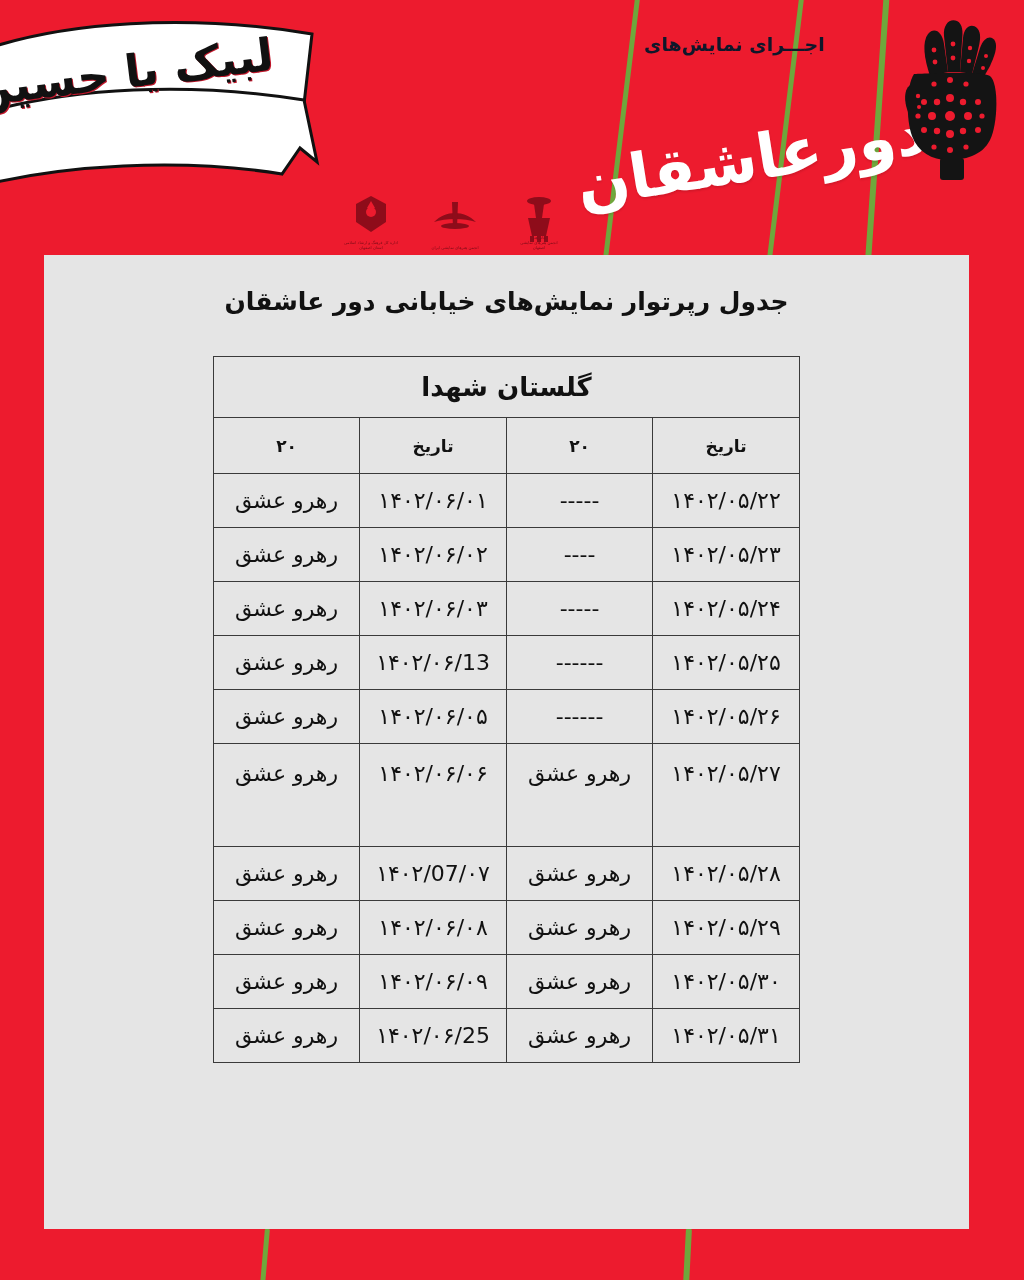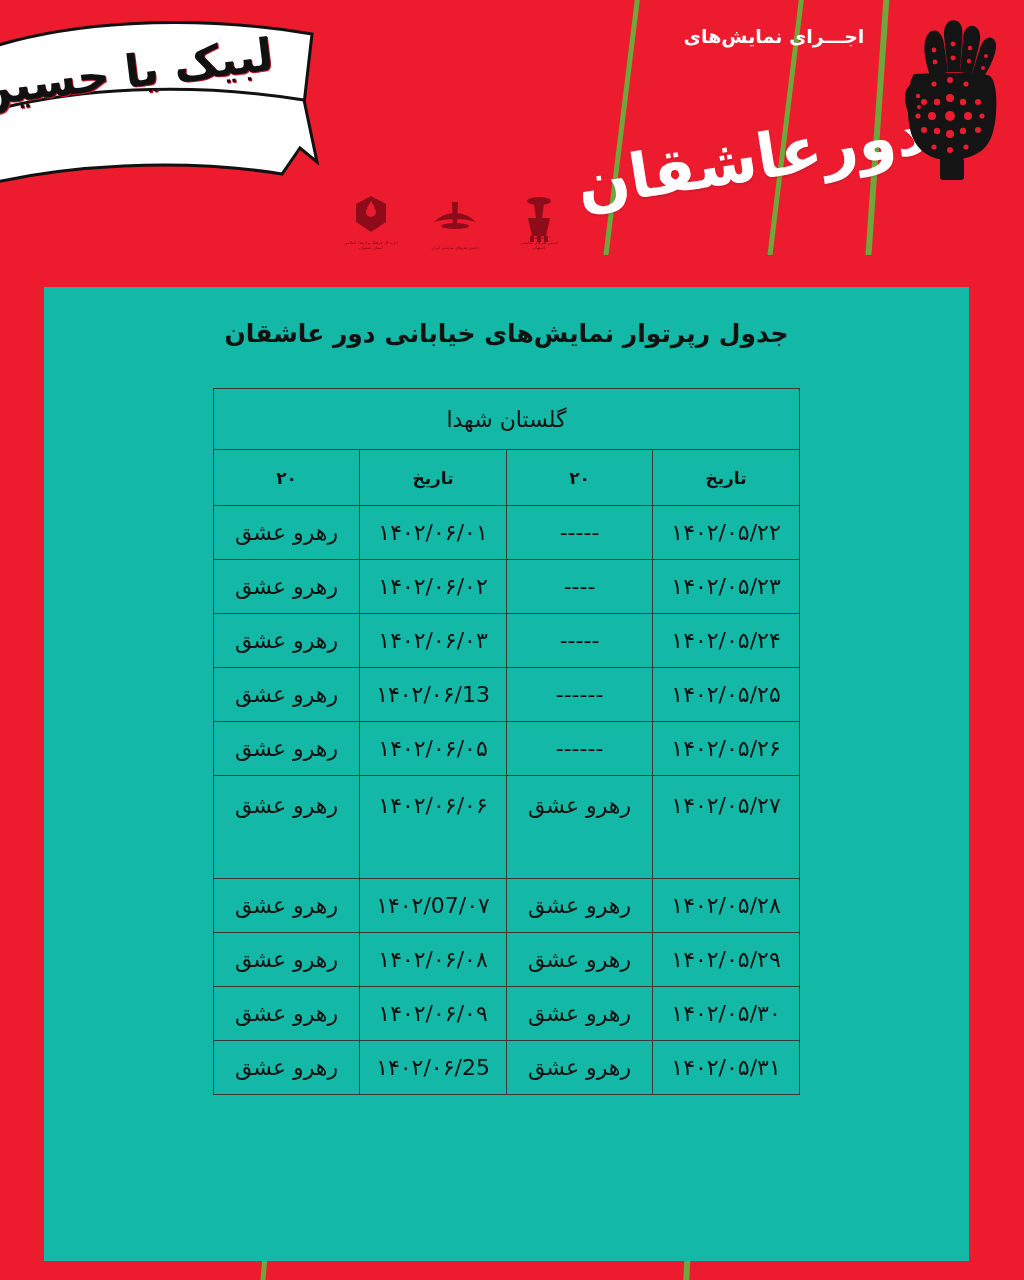--- a/index.html
+++ b/index.html
@@ -24,23 +24,23 @@
     position:absolute;right:58px;top:34px;
     font-size:45px;font-weight:bold;color:#111;
     letter-spacing:-2px;
     transform:rotate(-7deg);
     text-shadow:1px 1px 0 #C2172B;
     white-space:nowrap;
   }
 
   
   .headline-small{
-    position:absolute;right:120px;top:20px;
-    width:260px;text-align:center;
-    color:#ffffff;font-size:19px;line-height:1.7;font-weight:bold;
+    position:absolute;right:120px;top:28px;
+    width:260px;text-align:left;
+    color:#0f172a;font-size:19px;line-height:1.7;font-weight:bold;
     letter-spacing:1px;
   }
   .headline-big{
     position:absolute;right:96px;top:122px;
     color:#fff;font-size:62px;font-weight:bold;
     letter-spacing:-4px;
     transform:rotate(-9deg);
     white-space:nowrap;
     text-shadow:0 2px 2px rgba(0,0,0,.10);
   }
@@ -57,22 +57,21 @@
   .logo{width:62px;height:58px;position:relative;}
   .logo-caption{
     position:absolute;left:0;right:0;bottom:0;
     text-align:center;font-size:4px;color:#7E0C18;line-height:1.25;
     white-space:pre-line;
   }
 
   
   .card{
     position:absolute;left:44px;top:255px;width:925px;height:974px;
-    background:#14b8a6;
-    margin-top:32px;
+    background:#e5e5e5;
   }
 
   .card-title{
     margin:26px auto 0;width:620px;
     text-align:center;color:#111;
     font-size:25px;font-weight:bold;line-height:1.65;
     letter-spacing:-0.5px;
   }
 
   
@@ -84,21 +83,21 @@
   }
   table.schedule th,table.schedule td{
     border:1px solid #3a3a3a;
     text-align:center;
     color:#111;
     font-size:19px;
     padding:0;
     height:53px;
   }
   table.schedule th.venue{
-    font-size:22px;font-weight:normal;height:60px;
+    font-size:26px;font-weight:bold;height:60px;
   }
   table.schedule th.col{
     font-size:17px;font-weight:bold;height:55px;
   }
   table.schedule td{font-size:22px;}
   table.schedule td.date{letter-spacing:0px;}
   table.schedule tr.tall td{height:85px;vertical-align:top;padding-top:17px;}
   col.c-show{width:146px;}
   col.c-date{width:147px;}
 </style>

